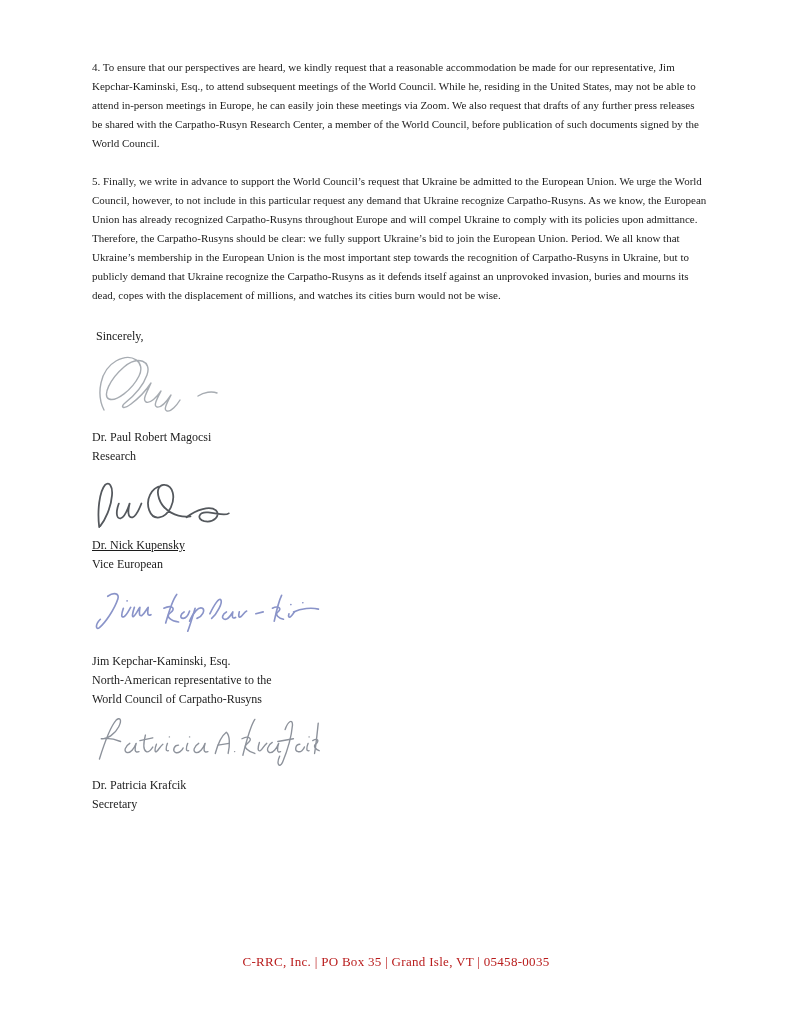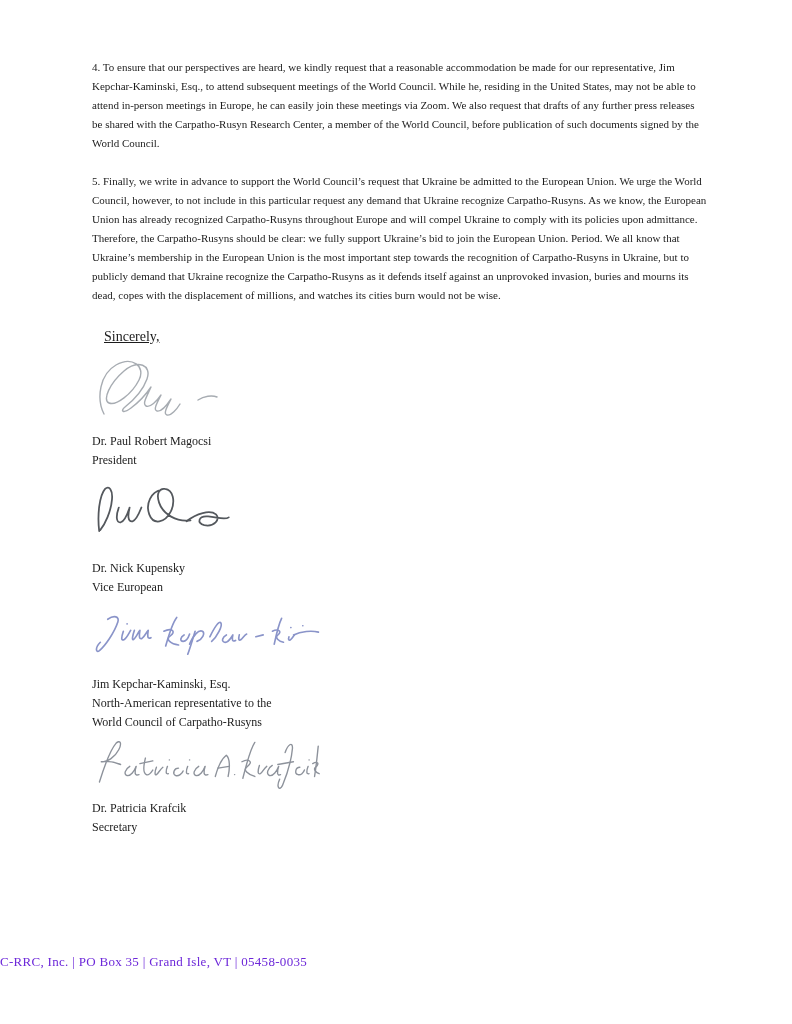--- a/index.html
+++ b/index.html
@@ -20,51 +20,51 @@
     top: 58px;
     width: 615px;
   }
   .body-text {
     font-size: 11px;
     line-height: 19px;
     margin: 0 0 19px 0;
   }
   .body-text.last-para { margin-bottom: 22px; }
   .closing {
-    font-size: 14px;
+    font-size: 12px;
     line-height: 19px;
-    margin: 12px;
-    text-decoration: underline;
+    margin: 4px;
   }
   .sig { display: block; }
   .sig-1 { margin: 8px 0 0 2px; }
   .sig-2 { margin: 13px 0 0 2px; }
   .sig-3 { margin: 4px 0 0 0; }
   .sig-4 { margin: 14px 0 0 0; }
   .sig path {
     fill: none;
     stroke-linecap: round;
     stroke-linejoin: round;
   }
   .sig-name, .sig-title {
     font-size: 12px;
     line-height: 19px;
   }
   .name-1 { margin-top: 0; }
-  .name-2 { margin-top: 23px; }
+  .name-2 { margin-top: 4px; text-decoration: underline; }
   .name-3 { margin-top: 6px; }
   .name-4 { margin-top: 18px; }
   .footer {
     position: absolute;
     left: 0;
     top: 954px;
     width: 100%;
+    text-align: center;
     font-size: 13px;
     letter-spacing: 0.3px;
-    color: #6d28d9;
+    color: #b91c1c;
     font-family: "Liberation Serif", serif;
   }
 </style>
 </head>
 <body>
 
 <div class="page">
   <div class="content">
 
     <p class="body-text">4. To ensure that our perspectives are heard, we kindly request that a reasonable accommodation be made for our representative, Jim Kepchar-Kaminski, Esq., to attend subsequent meetings of the World Council. While he, residing in the United States, may not be able to attend in-person meetings in Europe, he can easily join these meetings via Zoom. We also request that drafts of any further press releases be shared with the Carpatho-Rusyn Research Center, a member of the World Council, before publication of such documents signed by the World Council.</p>
@@ -74,21 +74,21 @@
     <p class="closing">Sincerely,</p>
 
     <div class="sig-block">
       <svg class="sig sig-1" width="132" height="74" viewBox="0 0 132 74" aria-hidden="true">
         <g fill="none" stroke="#a7acb2" stroke-width="1.4">
           <path d="M 10 56 C 2 40 6 16 22 7 C 38 -2 52 8 45 22 C 38 36 22 48 15 45 C 8 42 16 25 30 13 C 44 1 58 7 53 21 C 48 35 36 45 31 49 C 26 53 29 56 37 50 C 45 44 53 35 57 29 C 53 38 48 46 52 48 C 56 50 63 43 67 37 C 63 45 59 52 63 53 C 67 54 73 47 77 41 C 73 49 69 56 73 57 C 77 58 83 51 86 46"></path>
           <path d="M 104 42 C 110 38 118 37 123 39"></path>
         </g>
       </svg>
       <div class="sig-name name-1">Dr. Paul Robert Magocsi</div>
-      <div class="sig-title">President</div>
+      <div class="sig-title">Research</div>
     </div>
 
     <div class="sig-block">
       <svg class="sig sig-2" width="138" height="53" viewBox="0 0 140 54" aria-hidden="true">
         <g fill="none" stroke="#54585d" stroke-width="1.8">
           <path d="M 5 49 C 3 33 5 13 11 6 C 15 2 19 7 18 17 C 17 29 11 42 6 48"></path>
           <path d="M 25 25 C 22 33 22 41 27 40 C 31 39 34 31 36 25 C 34 33 34 40 39 39 C 43 38 46 30 48 25"></path>
           <path d="M 68 7 C 58 9 52 21 56 32 C 60 43 72 41 78 29 C 83 18 80 7 72 6 C 66 5 63 11 66 20 C 70 32 84 40 98 38"></path>
           <path d="M 94 39 C 104 31 118 27 124 32 C 129 37 122 45 112 43 C 104 41 106 33 116 34 C 126 35 133 38 137 35"></path>
         </g>

